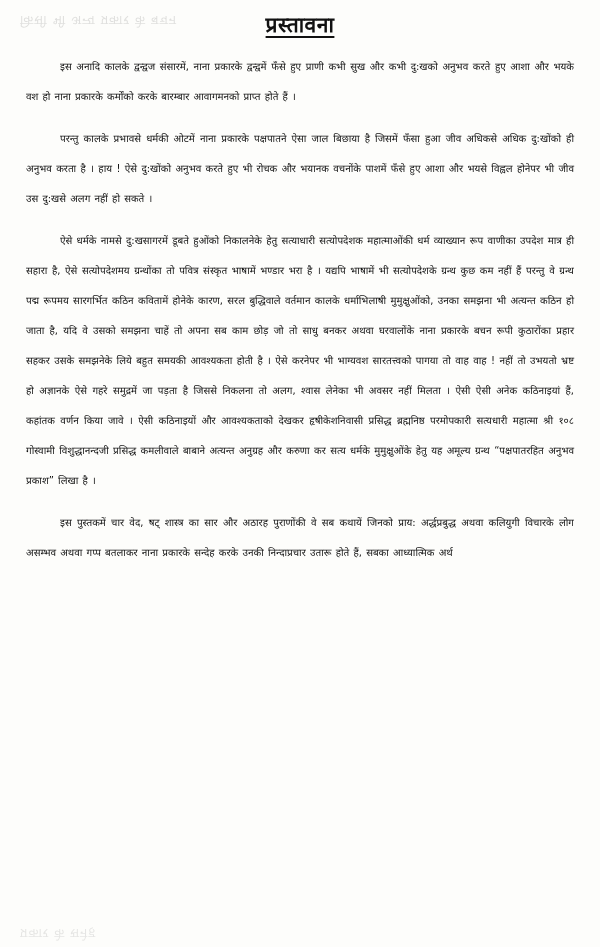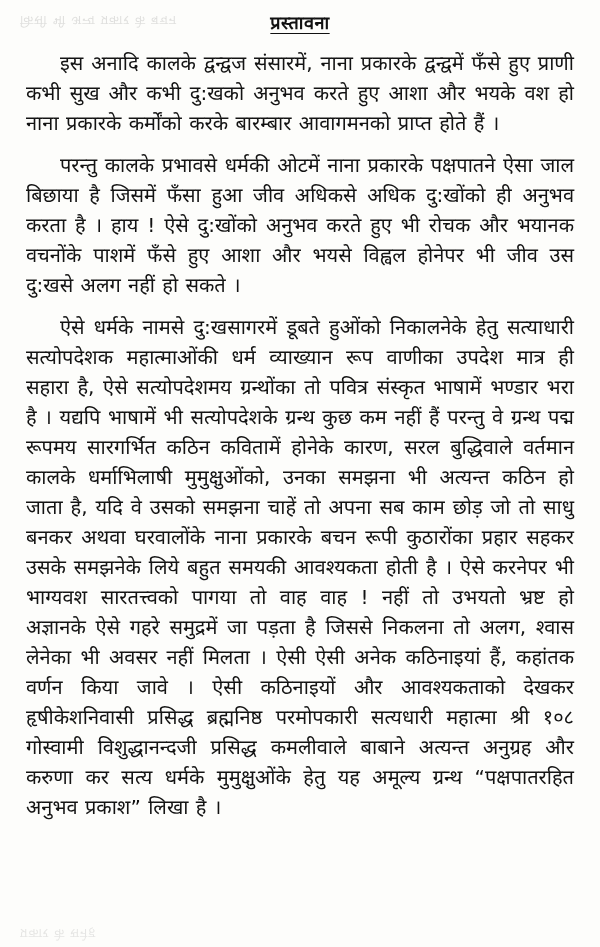--- a/index.html
+++ b/index.html
@@ -43,36 +43,36 @@
   }
   .bleed.b2 {
     top: 905px;
     height: 42px;
     opacity: 0.10;
   }
 
   .title {
     text-align: center;
     font-family: "DejaVu Sans", sans-serif;
-    font-size: 18px;
+    font-size: 21px;
     font-weight: bold;
     color: #111;
     letter-spacing: 0.5px;
     margin: 4px 0 14px 0;
     text-decoration: underline;
     text-underline-offset: 4px;
   }
 
   .body-text {
     color: #141414;
   }
 
   p.para {
     font-family: "DejaVu Sans", sans-serif;
-    font-size: 20px;
+    font-size: 10px;
     line-height: 30px;
     text-align: justify;
     text-justify: inter-word;
     margin: 0 0 12px 0;
     text-indent: 34px;
     color: #131313;
     word-spacing: 1px;
   }
 
   
@@ -86,17 +86,18 @@
 <div class="page">
 
   <div class="bleed b1">किसी भी अन्य प्रकार के बचन</div>
 
   <h1 class="title">प्रस्तावना</h1>
 
   <div class="body-text">
     <p class="para">इस अनादि कालके द्वन्द्वज संसारमें, नाना प्रकारके द्वन्द्वमें फँसे हुए प्राणी कभी सुख और कभी दु:खको अनुभव करते हुए आशा और भयके वश हो नाना प्रकारके कर्मोंको करके बारम्बार आवागमनको प्राप्त होते हैं ।</p>
     <p class="para">परन्तु कालके प्रभावसे धर्मकी ओटमें नाना प्रकारके पक्षपातने ऐसा जाल बिछाया है जिसमें फँसा हुआ जीव अधिकसे अधिक दु:खोंको ही अनुभव करता है । हाय ! ऐसे दु:खोंको अनुभव करते हुए भी रोचक और भयानक वचनोंके पाशमें फँसे हुए आशा और भयसे विह्वल होनेपर भी जीव उस दु:खसे अलग नहीं हो सकते ।</p>
     <p class="para">ऐसे धर्मके नामसे दु:खसागरमें डूबते हुओंको निकालनेके हेतु सत्याधारी सत्योपदेशक महात्माओंकी धर्म व्याख्यान रूप वाणीका उपदेश मात्र ही सहारा है, ऐसे सत्योपदेशमय ग्रन्थोंका तो पवित्र संस्कृत भाषामें भण्डार भरा है । यद्यपि भाषामें भी सत्योपदेशके ग्रन्थ कुछ कम नहीं हैं परन्तु वे ग्रन्थ पद्म रूपमय सारगर्भित कठिन कवितामें होनेके कारण, सरल बुद्धिवाले वर्तमान कालके धर्माभिलाषी मुमुक्षुओंको, उनका समझना भी अत्यन्त कठिन हो जाता है, यदि वे उसको समझना चाहें तो अपना सब काम छोड़ जो तो साधु बनकर अथवा घरवालोंके नाना प्रकारके बचन रूपी कुठारोंका प्रहार सहकर उसके समझनेके लिये बहुत समयकी आवश्यकता होती है । ऐसे करनेपर भी भाग्यवश सारतत्त्वको पागया तो वाह वाह ! नहीं तो उभयतो भ्रष्ट हो अज्ञानके ऐसे गहरे समुद्रमें जा पड़ता है जिससे निकलना तो अलग, श्वास लेनेका भी अवसर नहीं मिलता । ऐसी ऐसी अनेक कठिनाइयां हैं, कहांतक वर्णन किया जावे । ऐसी कठिनाइयों और आवश्यकताको देखकर हृषीकेशनिवासी प्रसिद्ध ब्रह्मनिष्ठ परमोपकारी सत्यधारी महात्मा श्री १०८ गोस्वामी विशुद्धानन्दजी प्रसिद्ध कमलीवाले बाबाने अत्यन्त अनुग्रह और करुणा कर सत्य धर्मके मुमुक्षुओंके हेतु यह अमूल्य ग्रन्थ “पक्षपातरहित अनुभव प्रकाश” लिखा है ।</p>
+    <p class="para">इस पुस्तकमें चार वेद, षट् शास्त्र का सार और अठारह पुराणोंकी वे सब कथायें जिनको प्राय: अर्द्धप्रबुद्ध अथवा कलियुगी विचारके लोग असम्भव अथवा गप्प बतलाकर नाना प्रकारके सन्देह करके उनकी निन्दाप्रचार उतारू होते हैं, सबका आध्यात्मिक अर्थ</p>
   </div>
 
   <div class="bleed b2">प्रकार के सनेह</div>
 
 </div>
 
 </body></html>

